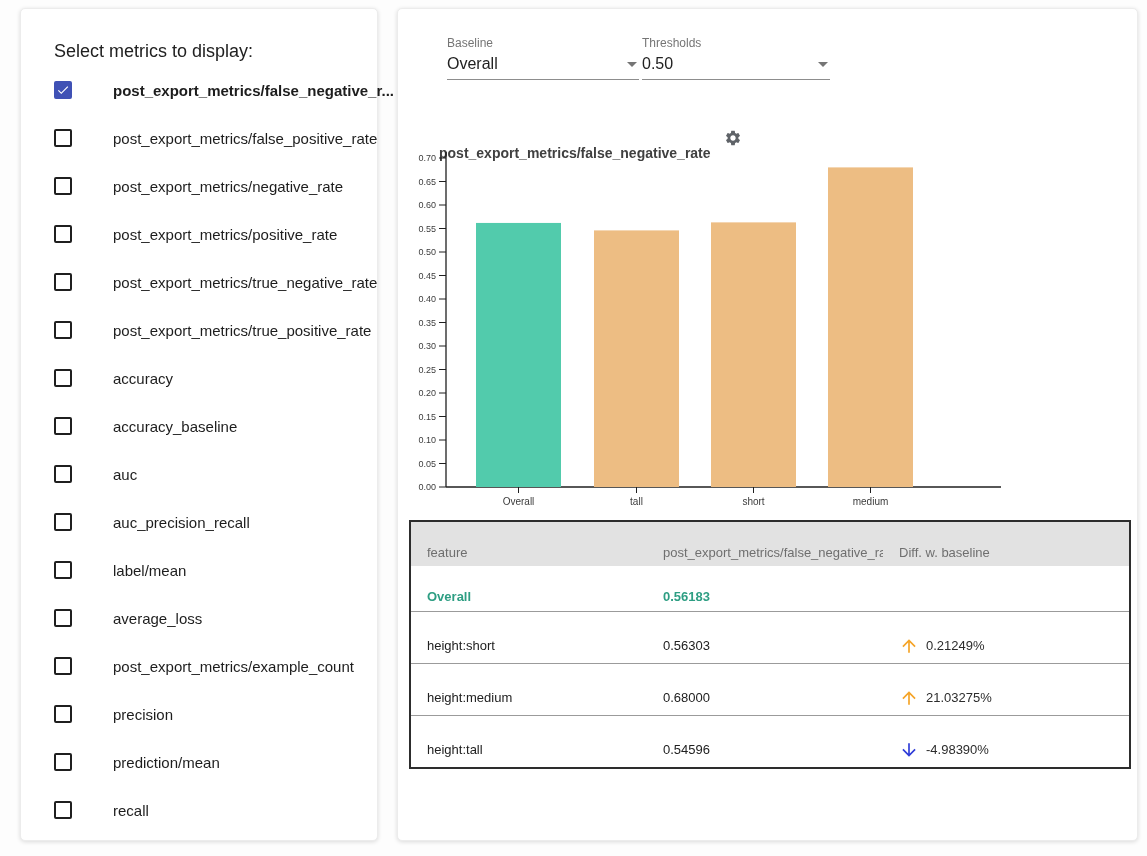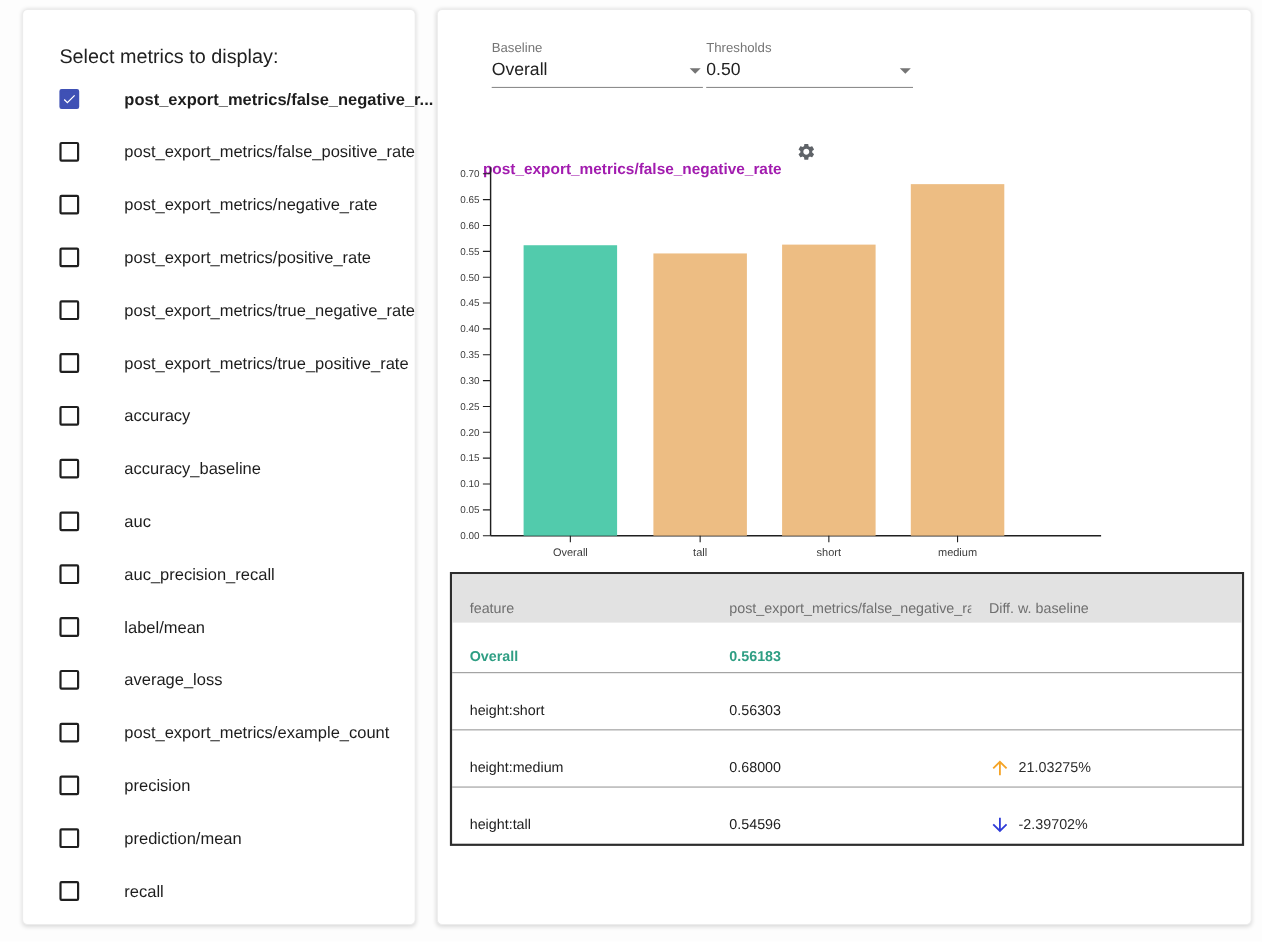--- a/index.html
+++ b/index.html
@@ -26,21 +26,21 @@
   .select-ctrl .valrow { display:flex; align-items:center; justify-content:space-between;
         border-bottom:1px solid #8d8d8d; padding:3px 2px 6px 0; margin-top:2px; }
   .select-ctrl .val { font-size:16px; color:#212121; }
   .caret { width:0; height:0; border-left:5px solid transparent; border-right:5px solid transparent;
            border-top:5px solid #757575; }
   #baseline-ctrl { left:38px; width:192px;margin-left:11px; }
   #threshold-ctrl { left:244px; width:188px; }
 
   
   .chart-title-row { position:absolute; left:41px; top:106px; display:flex; align-items:center; }
-  .chart-title { font-size:14px; font-weight:bold; color:#a21caf;margin-top:30px; }
+  .chart-title { font-size:14px; font-weight:bold; color:#404040;margin-top:30px; }
   .gear { margin-left:13px; cursor:pointer; display:flex; }
   #chart-box { position:absolute; left:18px; top:137px; }
 
   
   .metric-table { position:absolute; left:11px; top:511px; width:722px;
                   border:2px solid #2d2d2d; background:#fff; }
   .trow { display:flex; align-items:center; }
   .trow.header { height:44px; background:#e2e2e2; }
   .trow.header .tc { font-size:13px; color:#6f6f6f; }
   .trow + .trow { border-top:1px solid #9b9b9b; }
@@ -211,36 +211,42 @@
     </div>
     <div id="table-body">
         <div class="trow baseline-row">
           <div class="tc c1">Overall</div>
           <div class="tc c2">0.56183</div>
           <div class="tc c3"></div>
         </div>
         <div class="trow data">
           <div class="tc c1">height:short</div>
           <div class="tc c2">0.56303</div>
+          <div class="tc c3">
+            <svg viewBox="0 0 24 24" class="diff-arrow">
+              <path d="M4 12l1.41 1.41L11 7.83V20h2V7.83l5.58 5.59L20 12l-8-8-8 8z" fill="#f5a427"></path>
+            </svg>
+            <span class="diff-val">0.21249%</span>
+          </div>
         </div>
         <div class="trow data">
           <div class="tc c1">height:medium</div>
           <div class="tc c2">0.68000</div>
           <div class="tc c3">
             <svg viewBox="0 0 24 24" class="diff-arrow">
               <path d="M4 12l1.41 1.41L11 7.83V20h2V7.83l5.58 5.59L20 12l-8-8-8 8z" fill="#f5a427"></path>
             </svg>
             <span class="diff-val">21.03275%</span>
           </div>
         </div>
         <div class="trow data">
           <div class="tc c1">height:tall</div>
           <div class="tc c2">0.54596</div>
           <div class="tc c3">
             <svg viewBox="0 0 24 24" class="diff-arrow">
               <path d="M20 12l-1.41-1.41L13 16.17V4h-2v12.17L5.42 10.6 4 12l8 8 8-8z" fill="#2f3cd8"></path>
             </svg>
-            <span class="diff-val">-2.39702%</span>
+            <span class="diff-val">-4.98390%</span>
           </div>
         </div>
       </div>
   </div>
 </div>
 
 </body></html>

